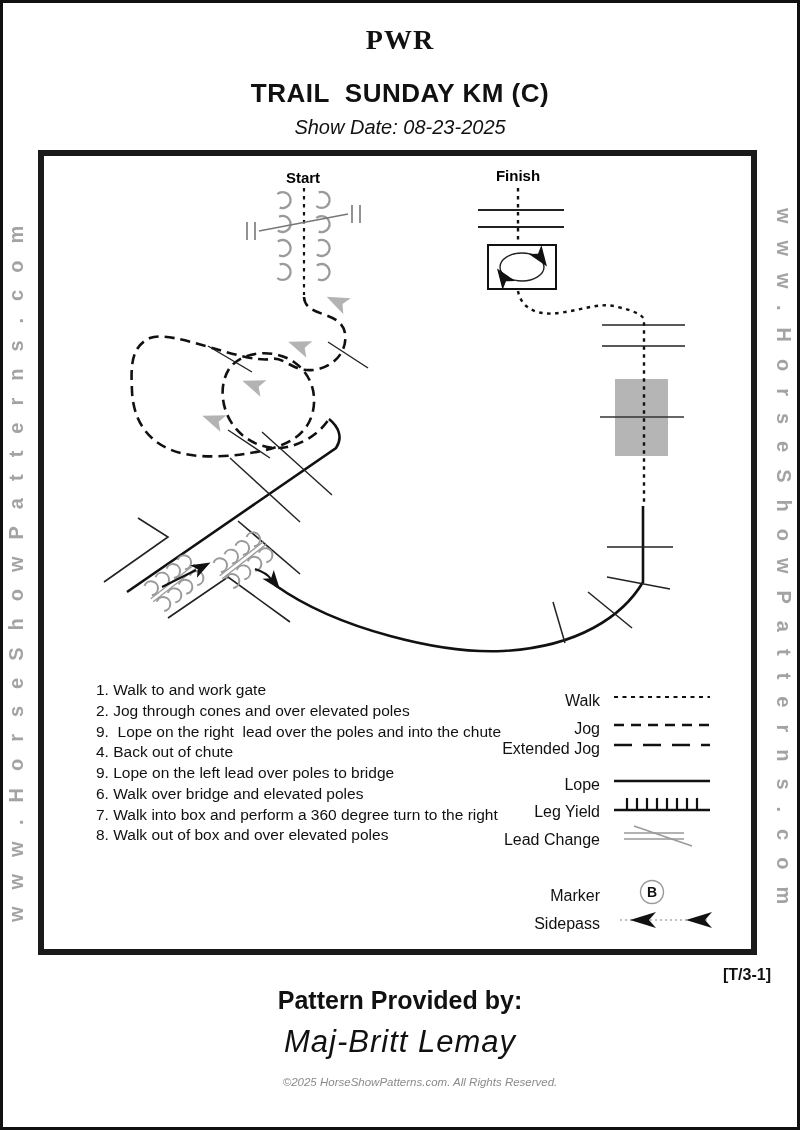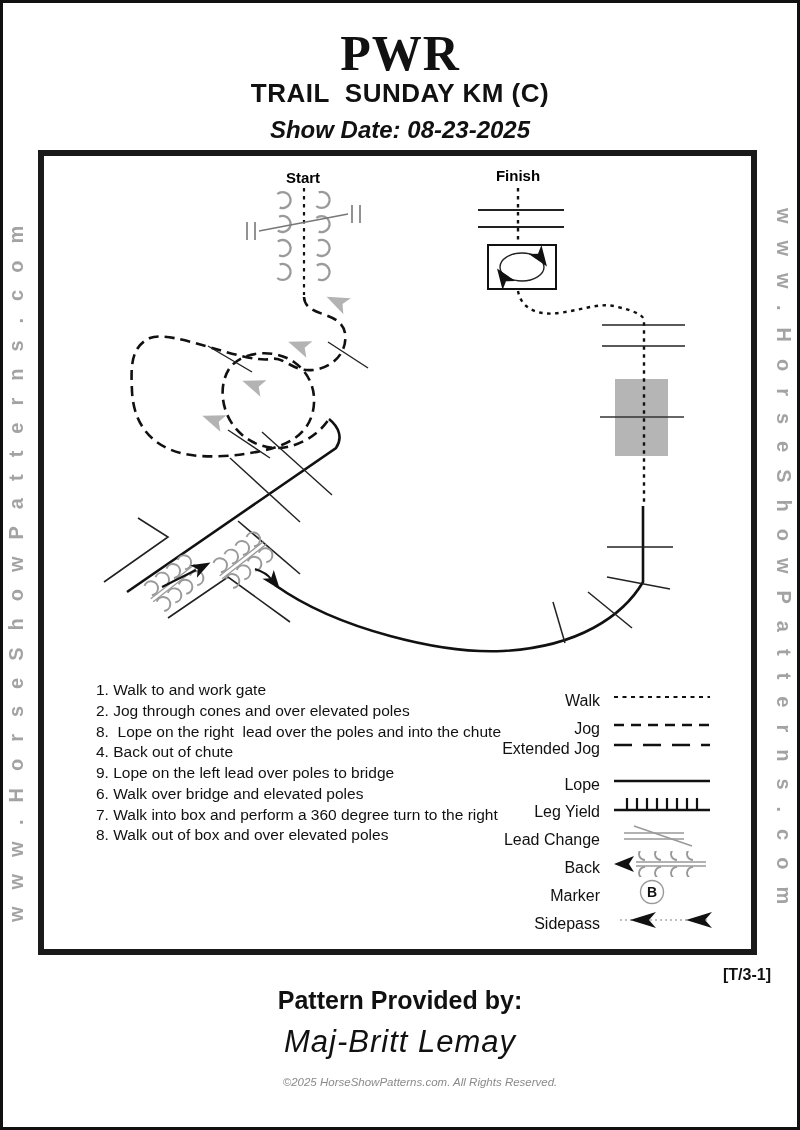--- a/index.html
+++ b/index.html
@@ -2,25 +2,25 @@
 <html><head>
 <meta charset="utf-8">
 <style>
   html,body{margin:0;padding:0;background:#fff;}
   body{width:800px;height:1130px;position:relative;overflow:hidden;
        font-family:"Liberation Sans",sans-serif;color:#111;}
   .frame{position:absolute;inset:0;border:3px solid #111;pointer-events:none;}
 
   
   .title{position:absolute;left:0;right:0;top:24px;text-align:center;
-         font-family:"Liberation Serif",serif;font-weight:bold;font-size:50px;letter-spacing:1px;}
+         font-family:"Liberation Serif",serif;font-weight:bold;font-size:28px;letter-spacing:1px;}
   .subtitle{position:absolute;left:0;right:0;top:78px;text-align:center;
             font-weight:bold;font-size:26px;white-space:pre;letter-spacing:.5px;}
   .showdate{position:absolute;left:0;right:0;top:116px;text-align:center;
-            font-style:italic;font-size:24px;font-weight:bold;}
+            font-style:italic;font-size:20px;}
 
   
   .wm{position:absolute;top:150px;height:830px;width:34px;color:#a3a3a3;
       font-weight:bold;font-size:20px;letter-spacing:17px;white-space:nowrap;
       writing-mode:vertical-rl;text-align:center;}
   .wm-left{left:5px;transform:rotate(180deg);}
   .wm-right{right:5px;}
 
   
   .diagram-box{position:absolute;left:38px;top:150px;width:568px;height:805px;}
@@ -194,21 +194,21 @@
     <path d="M480,38 V94" stroke="#111" stroke-width="2.4" stroke-dasharray="3.5 4.5" fill="none"></path>
     <g stroke="#222" stroke-width="1.8">
       <path d="M440,60 H526"></path>
         <path d="M440,77 H526"></path>
     </g>
   </svg>
 
   <div class="instructions">
     <div>1. Walk to and work gate</div>
     <div>2. Jog through cones and over elevated poles</div>
-    <div>8.  Lope on the right  lead over the poles and into the chute</div>
+    <div>9.  Lope on the right  lead over the poles and into the chute</div>
     <div>4. Back out of chute</div>
     <div>9. Lope on the left lead over poles to bridge</div>
     <div>6. Walk over bridge and elevated poles</div>
     <div>7. Walk into box and perform a 360 degree turn to the right</div>
     <div>8. Walk out of box and over elevated poles</div>
   </div>
 
   <div class="legend-row" style="top:534px">
     <span class="legend-label">Walk</span>
     <svg class="legend-sym" viewBox="0 0 100 26">
@@ -252,40 +252,20 @@
   <div class="legend-row" style="top:673px">
     <span class="legend-label">Lead Change</span>
     <svg class="legend-sym" viewBox="0 0 100 26">
       <g stroke="#999" stroke-width="1.4" fill="none">
         <path d="M12,10 H72"></path>
           <path d="M12,16 H72"></path>
           <path d="M22,3 L80,23"></path>
       </g>
     </svg>
   </div>
-  <div class="legend-row" style="top:701px">
-    <span class="legend-label">Back</span>
-    <svg class="legend-sym" viewBox="0 0 100 26">
-      <g stroke="#999" stroke-width="1.3">
-          <path d="M24,11 H94"></path>
-          <path d="M24,15 H94"></path>
-        </g>
-      <g stroke="#999" stroke-width="1.9" fill="none">
-        <path d="M33,-1 A6,6 0 1 0 33,11" transform="translate(0,-2)"></path>
-        <path d="M49,-1 A6,6 0 1 0 49,11" transform="translate(0,-2)"></path>
-        <path d="M65,-1 A6,6 0 1 0 65,11" transform="translate(0,-2)"></path>
-        <path d="M81,-1 A6,6 0 1 0 81,11" transform="translate(0,-2)"></path>
-        <path d="M33,16 A6,6 0 1 0 33,28"></path>
-        <path d="M49,16 A6,6 0 1 0 49,28"></path>
-        <path d="M65,16 A6,6 0 1 0 65,28"></path>
-        <path d="M81,16 A6,6 0 1 0 81,28"></path>
-      </g>
-      <path d="M2,13 L22,5 L17,13 L22,21 Z" fill="#111"></path>
-    </svg>
-  </div>
   <div class="legend-row" style="top:729px">
     <span class="legend-label">Marker</span>
     <svg class="legend-sym" viewBox="0 0 100 26">
       <circle cx="40" cy="13" r="11.5" fill="none" stroke="#999" stroke-width="1.4"></circle>
       <text x="40" y="18" text-anchor="middle" font-size="14" font-weight="bold" fill="#111">B</text>
     </svg>
   </div>
   <div class="legend-row" style="top:757px">
     <span class="legend-label">Sidepass</span>
     <svg class="legend-sym" viewBox="0 0 100 26">

